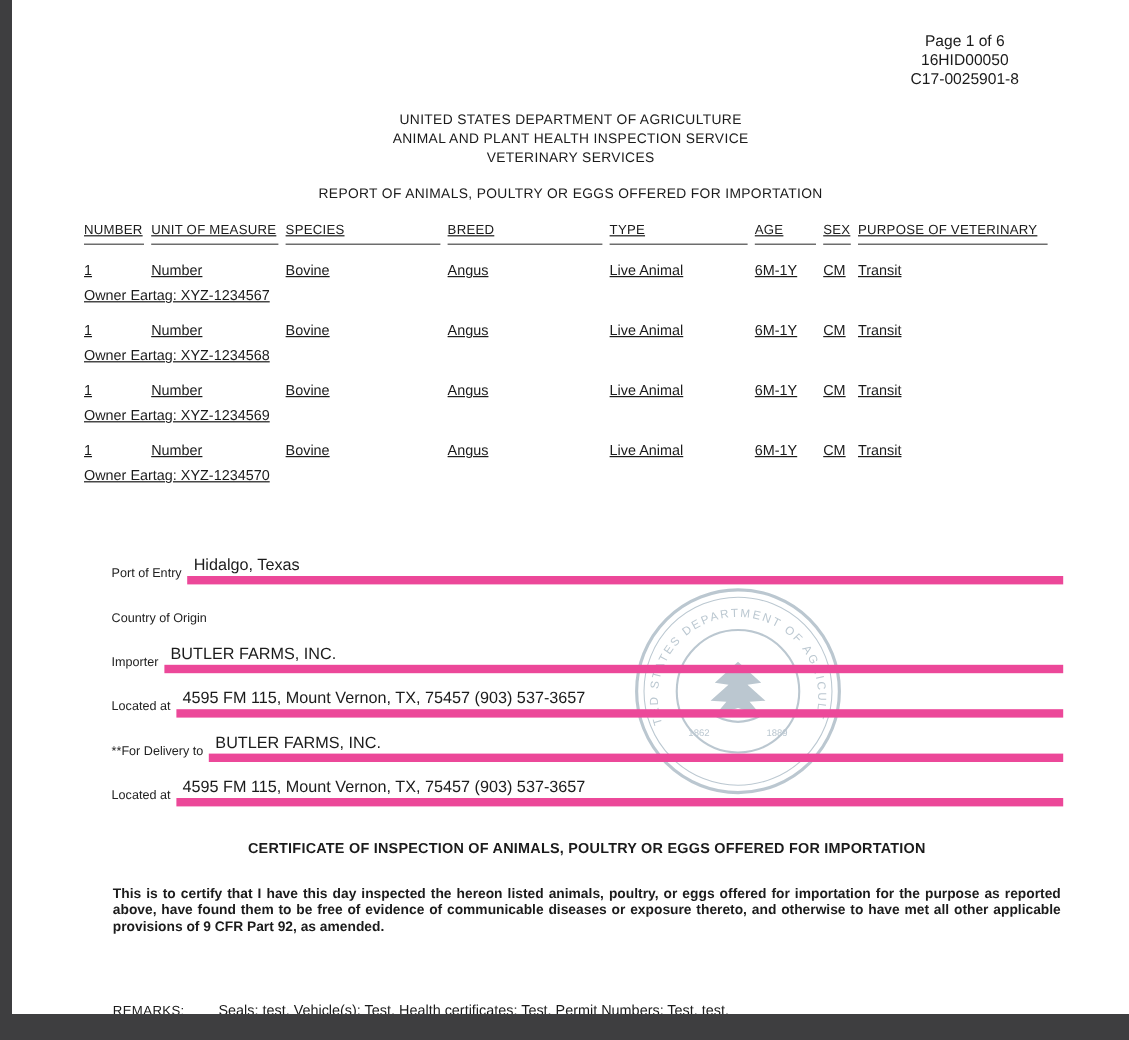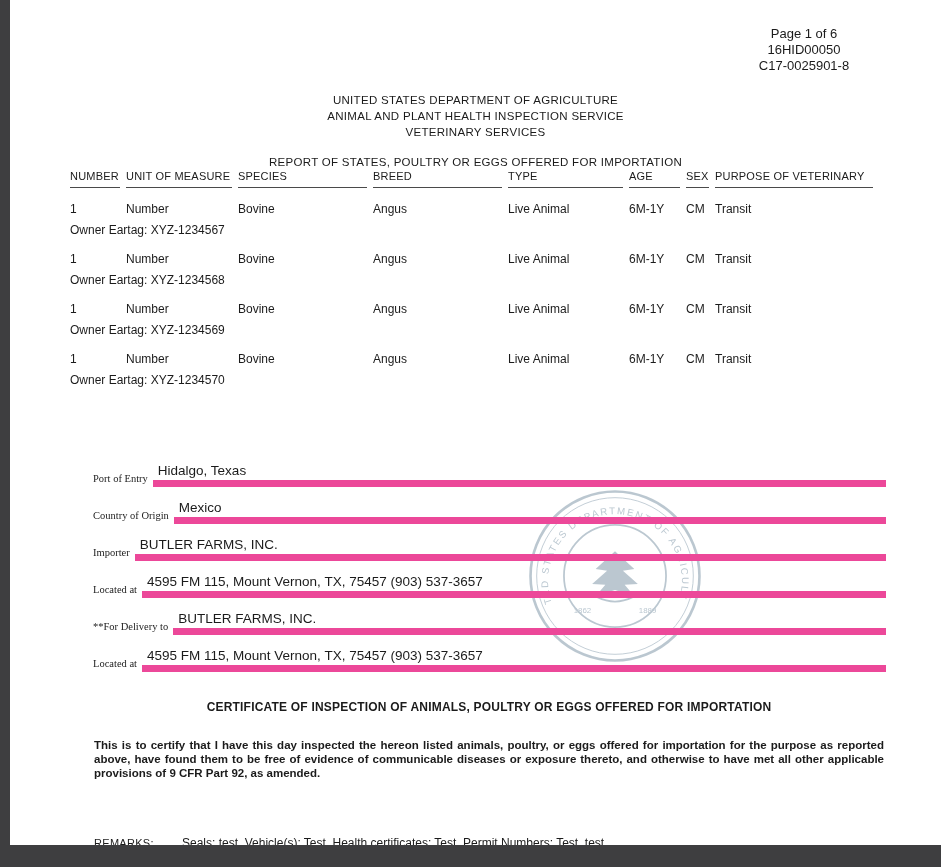--- a/index.html
+++ b/index.html
@@ -25,40 +25,39 @@
   
   .agency {
     position:absolute; top:92px; left:0; width:100%;
     text-align:center; font-size:11.5px; line-height:16px; letter-spacing:0.3px;
   }
   .report-title {
     position:absolute; top:156px; left:0; width:100%;
     text-align:center; font-size:11.5px; letter-spacing:0.3px;
   }
   
-  .atable { position:absolute; top:170px; left:60px; width:807px; }
+  .atable { position:absolute; top:186px; left:60px; width:807px;text-decoration:underline; }
   .thead, .tcells {
     display:grid;
     grid-template-columns:50px 106px 129px 129px 115px 51px 23px 158px;
     column-gap:6px;
   }
   .th {
     font-size:11px; letter-spacing:0.2px;
     border-bottom:1px solid #4a4a4a;
     padding-bottom:5px; white-space:nowrap;
   }
   .tcells { padding-top:13px; font-size:12px; line-height:16px; }
   .eartag { padding-top:5px; font-size:12px; line-height:16px; }
   
   .fields { position:absolute; top:450px; left:83px; width:793px; z-index:2; }
   .field { display:flex; align-items:flex-end; height:37px; }
   .flabel {
     font-size:10.5px; color:#222; padding-right:5px; padding-bottom:3px;
     white-space:nowrap;
-    font-family:Liberation Serif, serif;
   }
   .fvalue {
     flex:1; border-bottom:7px solid #ec4899;
     font-size:13.5px; padding:0 0 2px 5px; white-space:nowrap;
   }
   
   .watermark {
     position:absolute; left:517px; top:488px; width:176px; height:176px;
     z-index:1; opacity:0.9;
   }
@@ -88,21 +87,21 @@
     <div>16HID00050</div>
     <div>C17-0025901-8</div>
   </div>
 
   <div class="agency">
     <div>UNITED STATES DEPARTMENT OF AGRICULTURE</div>
     <div>ANIMAL AND PLANT HEALTH INSPECTION SERVICE</div>
     <div>VETERINARY SERVICES</div>
   </div>
 
-  <div class="report-title">REPORT OF STATES, POULTRY OR EGGS OFFERED FOR IMPORTATION</div>
+  <div class="report-title">REPORT OF ANIMALS, POULTRY OR EGGS OFFERED FOR IMPORTATION</div>
 
   <div class="watermark">
     <svg viewBox="0 0 200 200" width="176" height="176">
       <circle cx="100" cy="100" r="96" fill="none" stroke="#b4c2cc" stroke-width="3"></circle>
       <circle cx="100" cy="100" r="89" fill="none" stroke="#b4c2cc" stroke-width="1"></circle>
       <circle cx="100" cy="100" r="58" fill="none" stroke="#b4c2cc" stroke-width="2"></circle>
       <path id="sealTopArc" d="M 28,130 A 76,76 0 1 1 172,130" fill="none"></path>
       <text font-size="11" letter-spacing="2" fill="#b4c2cc" font-family="Liberation Sans, sans-serif">
         <textPath href="#sealTopArc" startOffset="50%" text-anchor="middle">UNITED STATES DEPARTMENT OF AGRICULTURE</textPath>
       </text>
@@ -183,21 +182,20 @@
     </div>
   </div>
 
   <div class="fields">
     <div class="field">
       <span class="flabel">Port of Entry</span>
       <span class="fvalue">Hidalgo, Texas</span>
     </div>
     <div class="field">
       <span class="flabel">Country of Origin</span>
-      <span class="fvalue">Mexico</span>
     </div>
     <div class="field">
       <span class="flabel">Importer</span>
       <span class="fvalue">BUTLER FARMS, INC.</span>
     </div>
     <div class="field">
       <span class="flabel">Located at</span>
       <span class="fvalue">4595 FM 115, Mount Vernon, TX, 75457 (903) 537-3657</span>
     </div>
     <div class="field">

